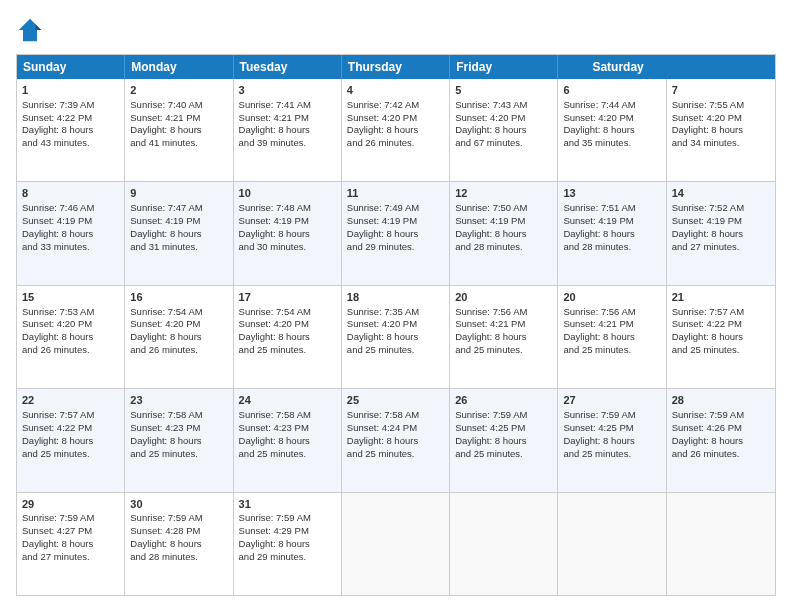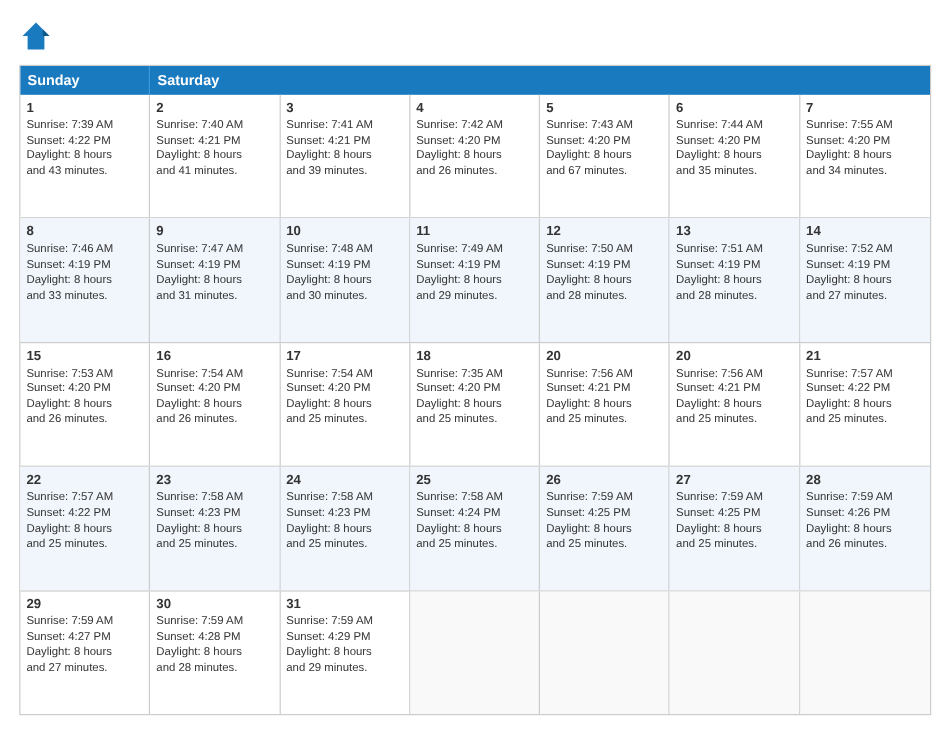--- a/index.html
+++ b/index.html
@@ -64,21 +64,21 @@
       background: #1a7abf;
     }
     .cal-header-cell {
       color: #fff;
       font-size: 12px;
       font-weight: bold;
       padding: 5px 6px;
       border-right: 1px solid #3a9ad9;
       text-align: left;
     }
-    .cal-header-cell:last-child { border-right: none; }
+    .cal-header-cell:last-child { border-right: none; margin-left: 28px; }
     .cal-body {
       display: flex;
       flex-direction: column;
       flex: 1;
     }
     .cal-row {
       display: grid;
       grid-template-columns: repeat(7, 1fr);
       flex: 1;
       border-top: 1px solid #ccc;
@@ -119,20 +119,24 @@
     </div>
     <div class="title-block">
       <div class="month-title"></div>
       <div class="location"></div>
     </div>
   </div>
 
   <div class="calendar">
     <div class="cal-header" id="cal-header">
         <div class="cal-header-cell">Sunday</div>
+        <div class="cal-header-cell">Monday</div>
+        <div class="cal-header-cell">Tuesday</div>
+        <div class="cal-header-cell">Thursday</div>
+        <div class="cal-header-cell">Friday</div>
         <div class="cal-header-cell">Saturday</div>
       </div>
     <div class="cal-body" id="cal-body">
         <div class="cal-row">
           <div class="cal-cell">
             <span class="day-num">1</span>
             <div>Sunrise: 7:39 AM</div>
             <div>Sunset: 4:22 PM</div>
             <div>Daylight: 8 hours</div>
             <div>and 43 minutes.</div>

